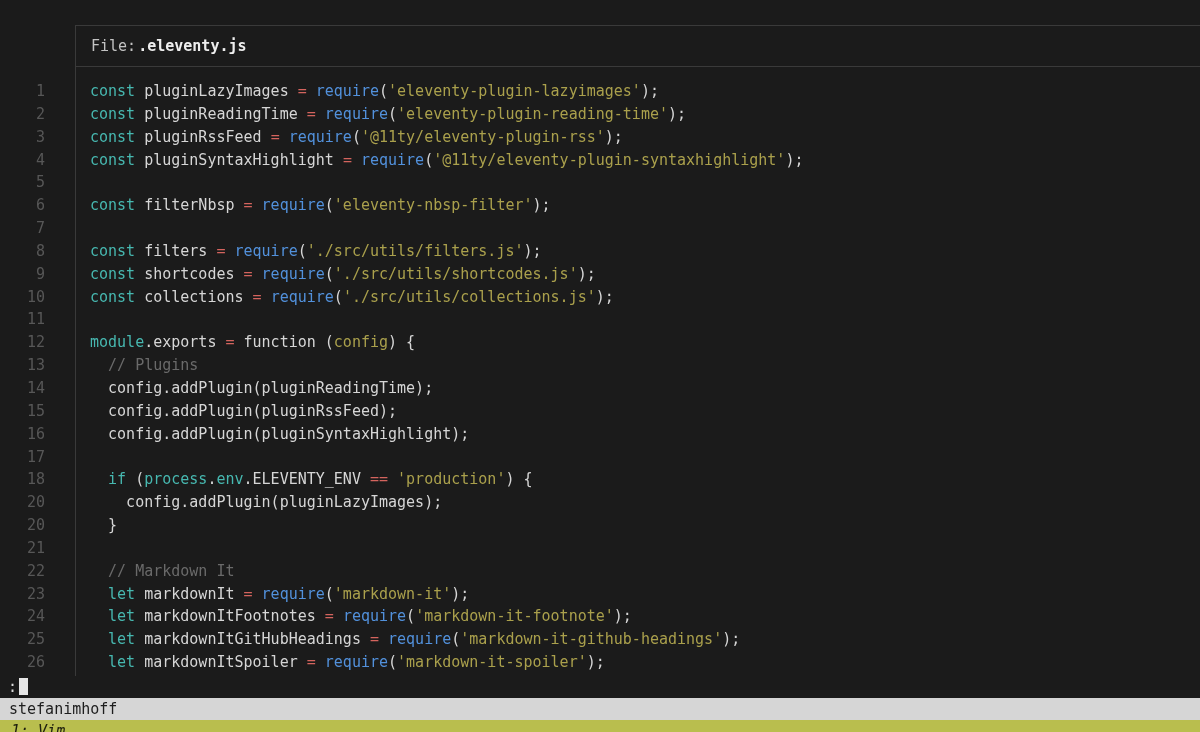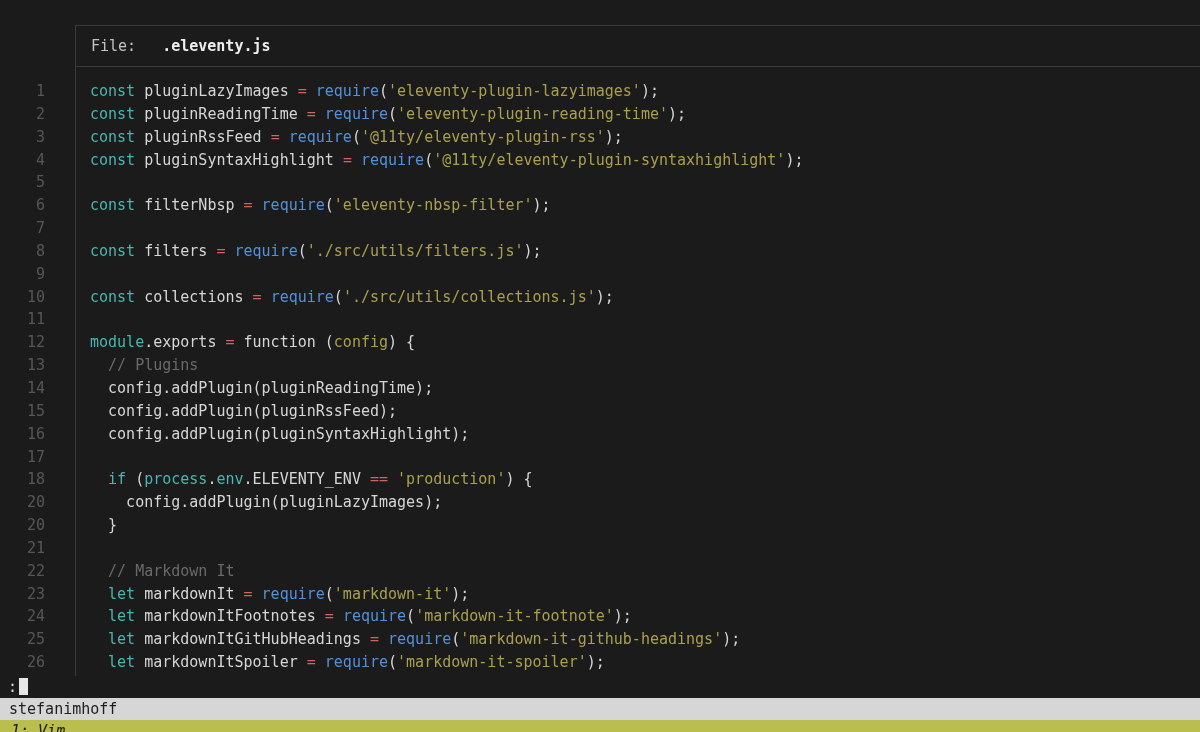--- a/index.html
+++ b/index.html
@@ -11,21 +11,21 @@
     font-size:15px; color:var(--text,#d6d6d6);
   }
   
   .vline { position:absolute; left:75px; top:25px; width:1px; height:651px; background:var(--border,#3a3a3a); }
   .hline-top { position:absolute; left:75px; right:0; top:25px; height:1px; background:var(--border,#3a3a3a); }
   .hline-header { position:absolute; left:75px; right:0; top:66px; height:1px; background:var(--border,#3a3a3a); }
 
   
   .file-header { position:absolute; left:91px; top:26px; height:40px; display:flex; align-items:center; }
   .file-label { color:#c3c3c3; }
-  .file-name { color:#eeeeee; font-weight:bold; margin-left:26px; }
+  .file-name { color:#eeeeee; font-weight:bold; margin-left:2px; }
 
   
   .code { position:absolute; left:0; top:80px; right:0; }
   .code-row { display:flex; height:22.85px; line-height:22.85px; white-space:pre; }
   .line-num { flex:none; width:45px; text-align:right; color:var(--line-number,#575757); user-select:none; }
   .line-text { padding-left:45px; }
   .tok-pl { color:var(--text,#d6d6d6); }
   .tok-kw { color:var(--keyword,#47b8b0); }
   .tok-fn { color:var(--function,#5291dc); }
   .tok-st { color:var(--string,#aaa04c); }
@@ -65,21 +65,21 @@
 
   <div class="code">
       <div class="code-row"><span class="line-num">1</span><span class="line-text"><span class="tok-kw">const</span><span class="tok-pl"> pluginLazyImages </span><span class="tok-op">=</span><span class="tok-pl"> </span><span class="tok-fn">require</span><span class="tok-pl">(</span><span class="tok-st">'eleventy-plugin-lazyimages'</span><span class="tok-pl">);</span></span></div>
       <div class="code-row"><span class="line-num">2</span><span class="line-text"><span class="tok-kw">const</span><span class="tok-pl"> pluginReadingTime </span><span class="tok-op">=</span><span class="tok-pl"> </span><span class="tok-fn">require</span><span class="tok-pl">(</span><span class="tok-st">'eleventy-plugin-reading-time'</span><span class="tok-pl">);</span></span></div>
       <div class="code-row"><span class="line-num">3</span><span class="line-text"><span class="tok-kw">const</span><span class="tok-pl"> pluginRssFeed </span><span class="tok-op">=</span><span class="tok-pl"> </span><span class="tok-fn">require</span><span class="tok-pl">(</span><span class="tok-st">'@11ty/eleventy-plugin-rss'</span><span class="tok-pl">);</span></span></div>
       <div class="code-row"><span class="line-num">4</span><span class="line-text"><span class="tok-kw">const</span><span class="tok-pl"> pluginSyntaxHighlight </span><span class="tok-op">=</span><span class="tok-pl"> </span><span class="tok-fn">require</span><span class="tok-pl">(</span><span class="tok-st">'@11ty/eleventy-plugin-syntaxhighlight'</span><span class="tok-pl">);</span></span></div>
       <div class="code-row"><span class="line-num">5</span><span class="line-text"></span></div>
       <div class="code-row"><span class="line-num">6</span><span class="line-text"><span class="tok-kw">const</span><span class="tok-pl"> filterNbsp </span><span class="tok-op">=</span><span class="tok-pl"> </span><span class="tok-fn">require</span><span class="tok-pl">(</span><span class="tok-st">'eleventy-nbsp-filter'</span><span class="tok-pl">);</span></span></div>
       <div class="code-row"><span class="line-num">7</span><span class="line-text"></span></div>
       <div class="code-row"><span class="line-num">8</span><span class="line-text"><span class="tok-kw">const</span><span class="tok-pl"> filters </span><span class="tok-op">=</span><span class="tok-pl"> </span><span class="tok-fn">require</span><span class="tok-pl">(</span><span class="tok-st">'./src/utils/filters.js'</span><span class="tok-pl">);</span></span></div>
-      <div class="code-row"><span class="line-num">9</span></div>
+      <div class="code-row"><span class="line-num">9</span><span class="line-text"><span class="tok-kw">const</span><span class="tok-pl"> shortcodes </span><span class="tok-op">=</span><span class="tok-pl"> </span><span class="tok-fn">require</span><span class="tok-pl">(</span><span class="tok-st">'./src/utils/shortcodes.js'</span><span class="tok-pl">);</span></span></div>
       <div class="code-row"><span class="line-num">10</span><span class="line-text"><span class="tok-kw">const</span><span class="tok-pl"> collections </span><span class="tok-op">=</span><span class="tok-pl"> </span><span class="tok-fn">require</span><span class="tok-pl">(</span><span class="tok-st">'./src/utils/collections.js'</span><span class="tok-pl">);</span></span></div>
       <div class="code-row"><span class="line-num">11</span><span class="line-text"></span></div>
       <div class="code-row"><span class="line-num">12</span><span class="line-text"><span class="tok-kw">module</span><span class="tok-pl">.exports </span><span class="tok-op">=</span><span class="tok-pl"> function (</span><span class="tok-st">config</span><span class="tok-pl">) {</span></span></div>
       <div class="code-row"><span class="line-num">13</span><span class="line-text"><span class="tok-cm">  // Plugins</span></span></div>
       <div class="code-row"><span class="line-num">14</span><span class="line-text"><span class="tok-pl">  config.addPlugin(pluginReadingTime);</span></span></div>
       <div class="code-row"><span class="line-num">15</span><span class="line-text"><span class="tok-pl">  config.addPlugin(pluginRssFeed);</span></span></div>
       <div class="code-row"><span class="line-num">16</span><span class="line-text"><span class="tok-pl">  config.addPlugin(pluginSyntaxHighlight);</span></span></div>
       <div class="code-row"><span class="line-num">17</span><span class="line-text"></span></div>
       <div class="code-row"><span class="line-num">18</span><span class="line-text"><span class="tok-pl">  </span><span class="tok-kw">if</span><span class="tok-pl"> (</span><span class="tok-kw">process</span><span class="tok-pl">.</span><span class="tok-kw">env</span><span class="tok-pl">.ELEVENTY_ENV </span><span class="tok-op">==</span><span class="tok-pl"> </span><span class="tok-st">'production'</span><span class="tok-pl">) {</span></span></div>
       <div class="code-row"><span class="line-num">20</span><span class="line-text"><span class="tok-pl">    config.addPlugin(pluginLazyImages);</span></span></div>

